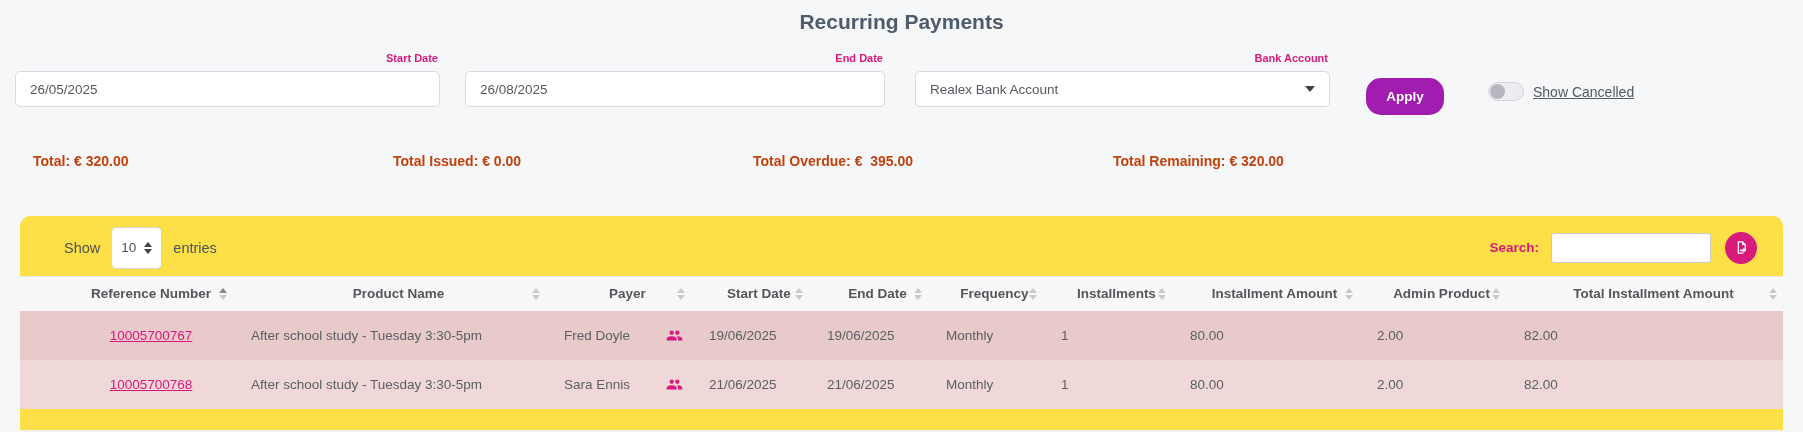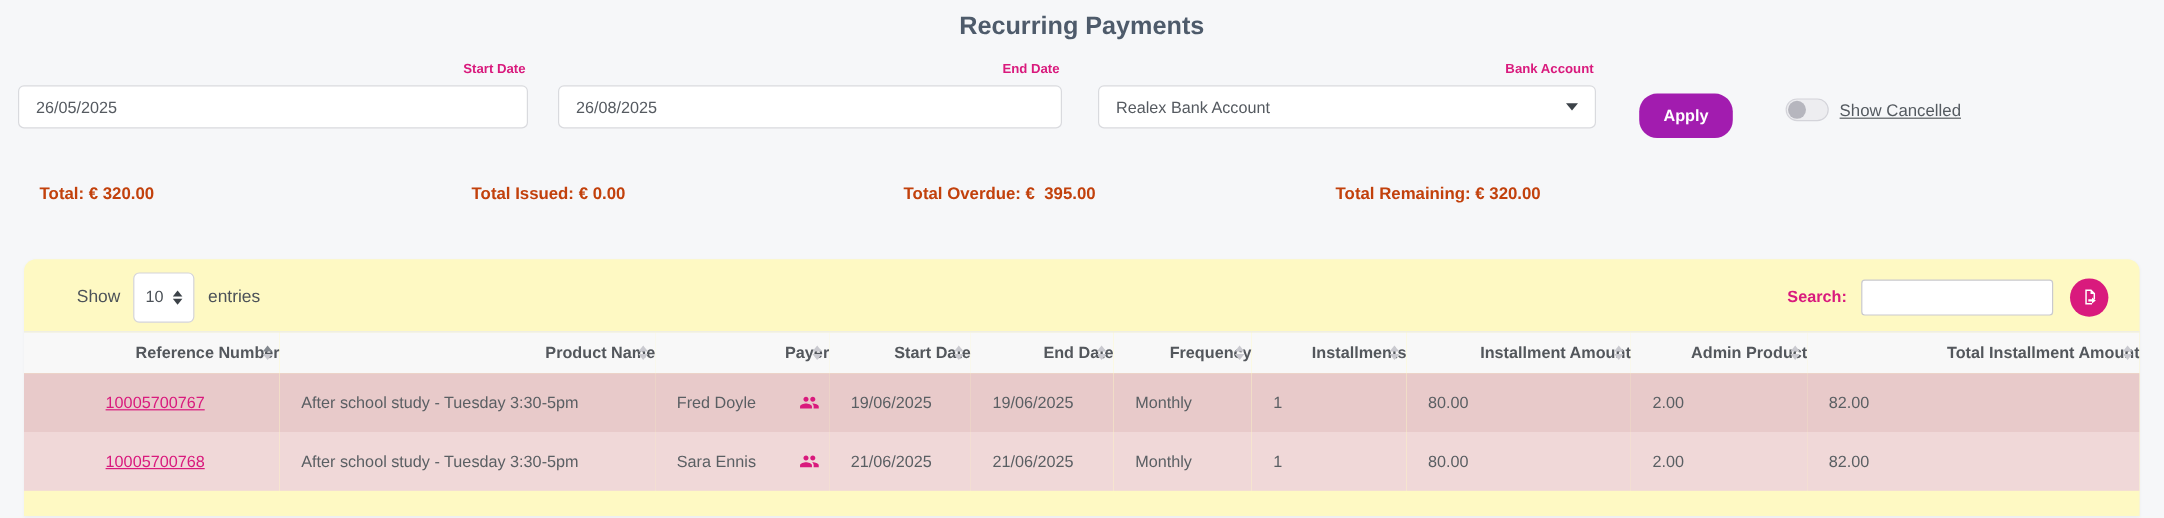--- a/index.html
+++ b/index.html
@@ -55,21 +55,21 @@
   }
   .toggle-label { font-size:14px; color:#545a60; }
   
   .totals { display:flex; margin-top:46px; padding-left:33px; }
   .total-item {
     width:360px; font-size:14px; font-weight:bold; color:#c2410c;
     white-space:pre;
   }
   
   .card {
-    margin:47px 20px 0 20px; height:214px; background:#fef9c3;
+    margin:47px 20px 0 20px; height:214px; background:#fde047;
     border-radius:10px 10px 0 0; overflow:hidden;
     box-shadow:0 1px 3px rgba(0,0,0,0.04);
   }
   .toolbar {
     display:flex; align-items:center; justify-content:space-between;
     padding:17px 26px 14px 44px; height:60px;
   }
   .show-entries { display:flex; align-items:center; gap:11px; font-size:14.5px; color:#4c5258; }
   .page-size-select {
     display:flex; align-items:center; gap:8px;
@@ -87,36 +87,36 @@
     background:#fff; font-size:13px; padding:0 8px; color:#555;
     font-family:"Liberation Sans",sans-serif;
   }
   .export-btn {
     width:32px; height:32px; border-radius:50%; background:#d91a7d; border:none;
     display:flex; align-items:center; justify-content:center; cursor:pointer; margin-left:2px;
   }
   table { border-collapse:collapse; width:100%; table-layout:fixed; }
   thead tr { background:#f8f8f8; border-top:1px solid #ebebeb; }
   th {
-    height:34px; text-align:right; padding-left:18px; position:relative;
+    height:34px; text-align:center; padding-left:18px; position:relative;
     font-size:13.5px; font-weight:bold; color:#53575c; white-space:nowrap; overflow:hidden;
     cursor:pointer;
   }
   th.first { padding-left:49px; }
   .sort { position:absolute; right:6px; top:50%; transform:translateY(-50%);
           display:flex; flex-direction:column; gap:2px; }
   .sort i { display:block; width:0; height:0; border-left:4px solid transparent; border-right:4px solid transparent; }
   .sort i.u { border-bottom:5px solid #c9c9cf; }
   .sort i.d { border-top:5px solid #c9c9cf; }
   .sort.asc i.u { border-bottom-color:#83888e; }
   td {
     height:49px; padding-left:18px; font-size:13.5px; color:#5a5f63;
     white-space:nowrap; overflow:hidden;
   }
-  td.first { padding-left:68px; }
+  td.first { padding-left:49px;text-align:center; }
   tr.row-odd  { background:#e8caca; }
   tr.row-even { background:#f0d8d8; }
   .ref-link { color:#d91a7d; text-decoration:underline; cursor:pointer; }
   .payer-cell { display:flex; align-items:center; justify-content:space-between; padding-right:8px; }
   .group-icon { display:flex; cursor:pointer; }
 </style>
 </head>
 <body>
 
 <div class="page-title">Recurring Payments</div>

